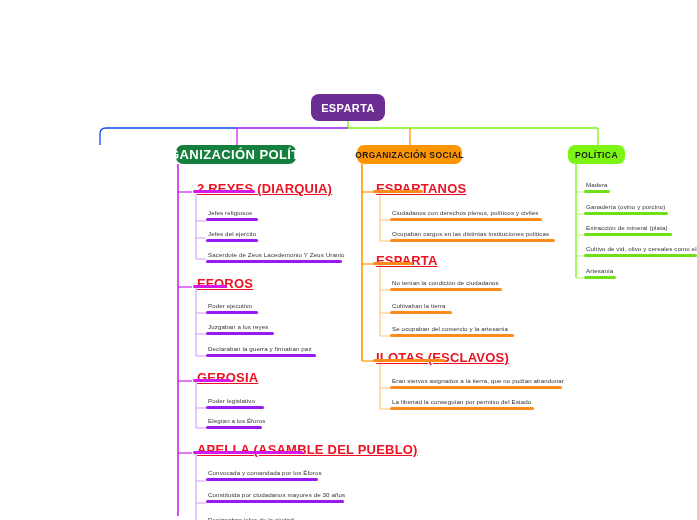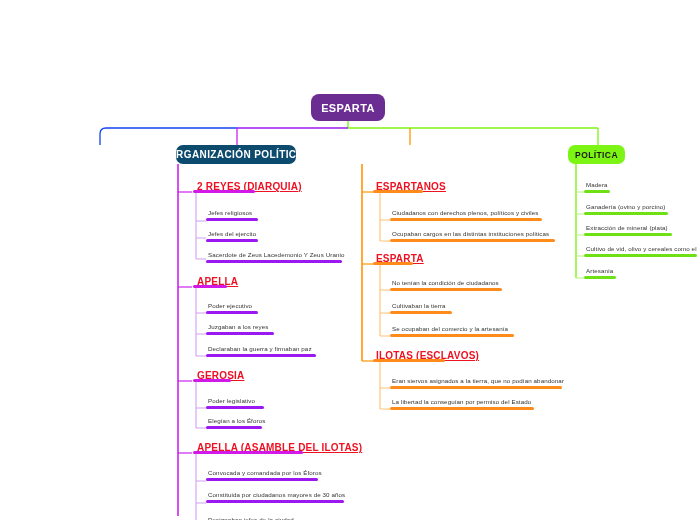--- a/index.html
+++ b/index.html
@@ -21,34 +21,34 @@
   .root{
     left:311px;top:78px;width:74px;height:27px;
     background:#6b2d91;color:#ffffff;font-size:11px;border-radius:8px;
   }
   .topic-blue{
     left:28px;top:129px;width:145px;height:19px;
     background:#1144ee;color:#ffffff;font-size:8.5px;
   }
   .topic-magenta{
     left:176px;top:129px;width:120px;height:19px;
-    background:#0c4a6e;color:#ffffff;font-size:10px;
+    background:#15803d;color:#ffffff;font-size:13px;
   }
   .topic-orange{
     left:357px;top:129px;width:105px;height:19px;
     background:#ff9500;color:#1a1a1a;font-size:8.5px;
   }
   .topic-green{
     left:568px;top:129px;width:57px;height:19px;
     background:#7cf514;color:#1a1a1a;font-size:8.5px;
   }
 
   
   .subhead{
-    position:absolute;color:#ee1122;font-size:10px;font-weight:bold;
+    position:absolute;color:#ee1122;font-size:13px;font-weight:bold;
     text-decoration:underline;white-space:nowrap;letter-spacing:.2px;
   }
   
   .leaf{position:absolute;white-space:nowrap;}
   .leaf .txt{
     display:block;font-size:6.2px;color:#333333;line-height:8px;
     padding-left:2px;letter-spacing:.1px;
   }
   .leaf .bar{display:block;height:3px;border-radius:1.5px;margin-top:1px;}
 
@@ -102,20 +102,23 @@
     <path d="M576,176 L584,176 M576,198 L584,198 M576,219 L584,219 M576,240 L584,240 M576,262 L584,262" stroke="#b6f57a" stroke-width="1.1" fill="none"></path>
   </svg>
 
   <div class="node root">
     <span>ESPARTA</span>
   </div>
 
   <div class="node topic-magenta">
     <span>ORGANIZACIÓN POLÍTICA</span>
   </div>
+  <div class="node topic-orange">
+    <span>ORGANIZACIÓN SOCIAL</span>
+  </div>
   <div class="node topic-green">
     <span>POLÍTICA</span>
   </div>
 
   <div class="subhead" style="left:197px;top:165px;">2 REYES (DIARQUIA)</div>
   <div class="leaf" style="left:193px;top:173px;width:62px;">
     <span class="bar bar-head-magenta" style="width:62px;"></span>
   </div>
   <div class="leaf" style="left:206px;top:193px;">
     <span class="txt">Jefes religiosos</span>
@@ -123,21 +126,21 @@
   </div>
   <div class="leaf" style="left:206px;top:214px;">
     <span class="txt">Jefes del ejercito</span>
     <span class="bar bar-purple" style="width:52px;"></span>
   </div>
   <div class="leaf" style="left:206px;top:235px;">
     <span class="txt">Sacerdote de  Zeus Lacedemonio Y Zeus Uranio</span>
     <span class="bar bar-purple" style="width:136px;"></span>
   </div>
 
-  <div class="subhead" style="left:197px;top:260px;">APELLA</div>
+  <div class="subhead" style="left:197px;top:260px;">EFOROS</div>
   <div class="leaf" style="left:193px;top:268px;width:34px;">
     <span class="bar bar-head-magenta" style="width:34px;"></span>
   </div>
   <div class="leaf" style="left:206px;top:286px;">
     <span class="txt">Poder ejecutivo</span>
     <span class="bar bar-purple" style="width:52px;"></span>
   </div>
   <div class="leaf" style="left:206px;top:307px;">
     <span class="txt">Juzgaban a los reyes</span>
     <span class="bar bar-purple" style="width:68px;"></span>
@@ -153,21 +156,21 @@
   </div>
   <div class="leaf" style="left:206px;top:381px;">
     <span class="txt">Poder legislativo</span>
     <span class="bar bar-purple" style="width:58px;"></span>
   </div>
   <div class="leaf" style="left:206px;top:401px;">
     <span class="txt">Elegían a los Éforos</span>
     <span class="bar bar-purple" style="width:56px;"></span>
   </div>
 
-  <div class="subhead" style="left:197px;top:426px;">APELLA (ASAMBLE DEL ILOTAS)</div>
+  <div class="subhead" style="left:197px;top:426px;">APELLA (ASAMBLE DEL PUEBLO)</div>
   <div class="leaf" style="left:193px;top:434px;width:110px;">
     <span class="bar bar-head-magenta" style="width:110px;"></span>
   </div>
   <div class="leaf" style="left:206px;top:453px;">
     <span class="txt">Convocada y comandada por los Éforos</span>
     <span class="bar bar-purple" style="width:112px;"></span>
   </div>
   <div class="leaf" style="left:206px;top:475px;">
     <span class="txt">Constituida por ciudadanos mayores de 30 años</span>
     <span class="bar bar-purple" style="width:138px;"></span>

